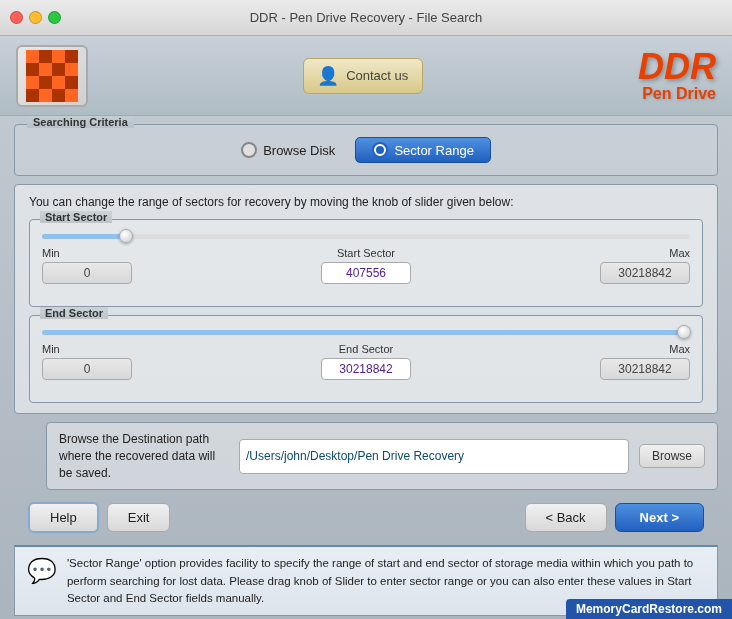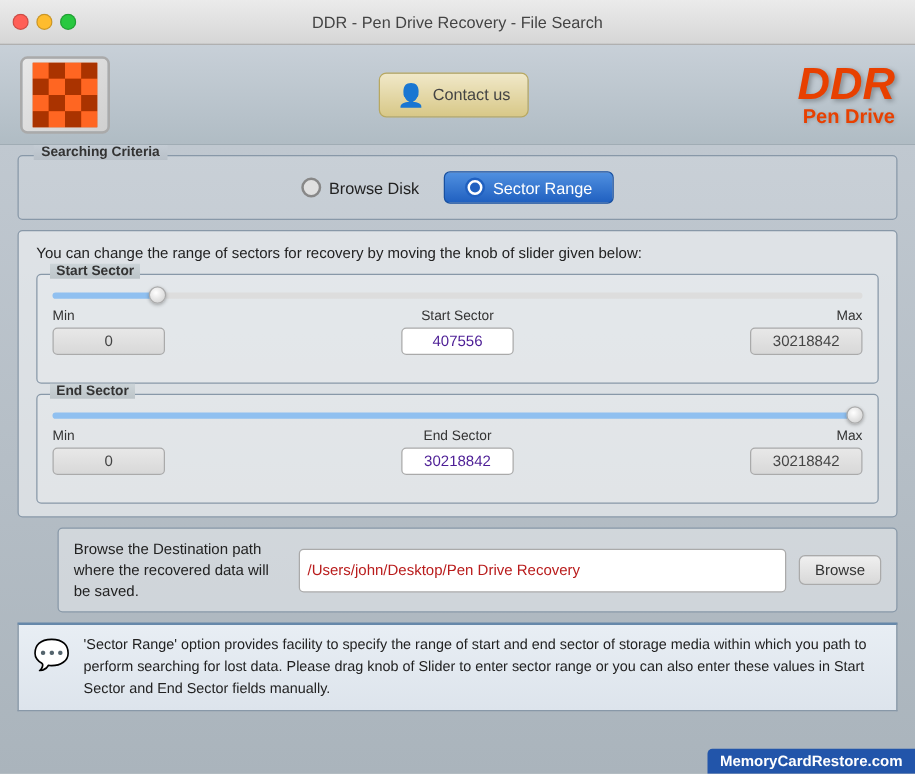--- a/index.html
+++ b/index.html
@@ -281,21 +281,21 @@
       margin-left: 32px;
     }
     .dest-label { font-size: 12px; color: #222; flex: 0 0 170px; line-height: 1.4; }
     .dest-path {
       flex: 1;
       height: 35px;
       background: white;
       border: 1px solid #aaa;
       border-radius: 4px;
       font-size: 12px;
-      color: #b91c1c;
+      color: #0c4a6e;
       padding: 0 6px;
       display: flex;
       align-items: center;
       overflow: hidden;
       text-overflow: ellipsis;
       white-space: nowrap;
     }
     .browse-btn {
       background: linear-gradient(to bottom, #f0f0f0, #d8d8d8);
       border: 1px solid #aaa;
@@ -502,20 +502,27 @@
       </div>
 
     </div>
 
     <div class="dest-row">
       <span class="dest-label">Browse the Destination path where the recovered data will be saved.</span>
       <div class="dest-path">/Users/john/Desktop/Pen Drive Recovery</div>
       <button class="browse-btn">Browse</button>
     </div>
 
+    <div class="bottom-buttons">
+      <button class="btn-help">Help</button>
+      <button class="btn-exit">Exit</button>
+      <div class="spacer"></div>
+      <button class="btn-back">&lt; Back</button>
+      <button class="btn-next">Next &gt;</button>
+    </div>
 
     <div class="info-box">
       <span class="info-icon">💬</span>
       <span class="info-text">'Sector Range' option provides facility to specify the range of start and end sector of storage media within which you path to perform searching for lost data. Please drag knob of Slider to enter sector range or you can also enter these values in Start Sector and End Sector fields manually.</span>
     </div>
 
   </div>
 
   <div class="watermark">MemoryCardRestore.com</div>
 

